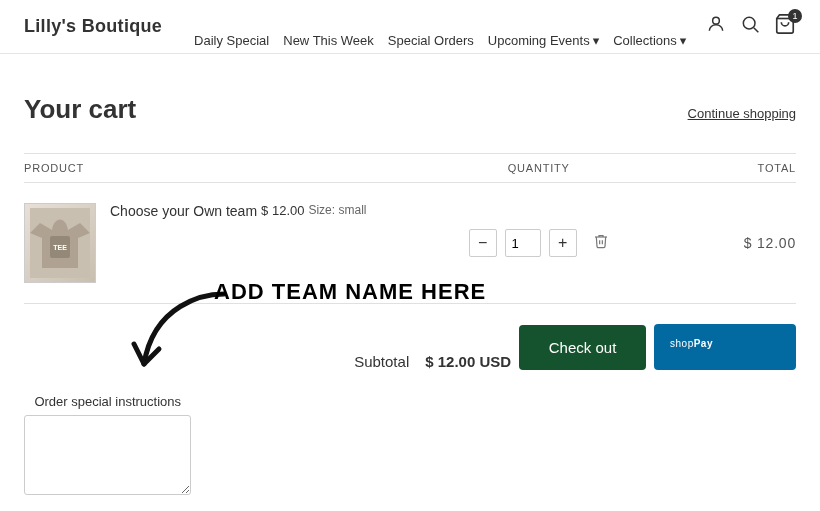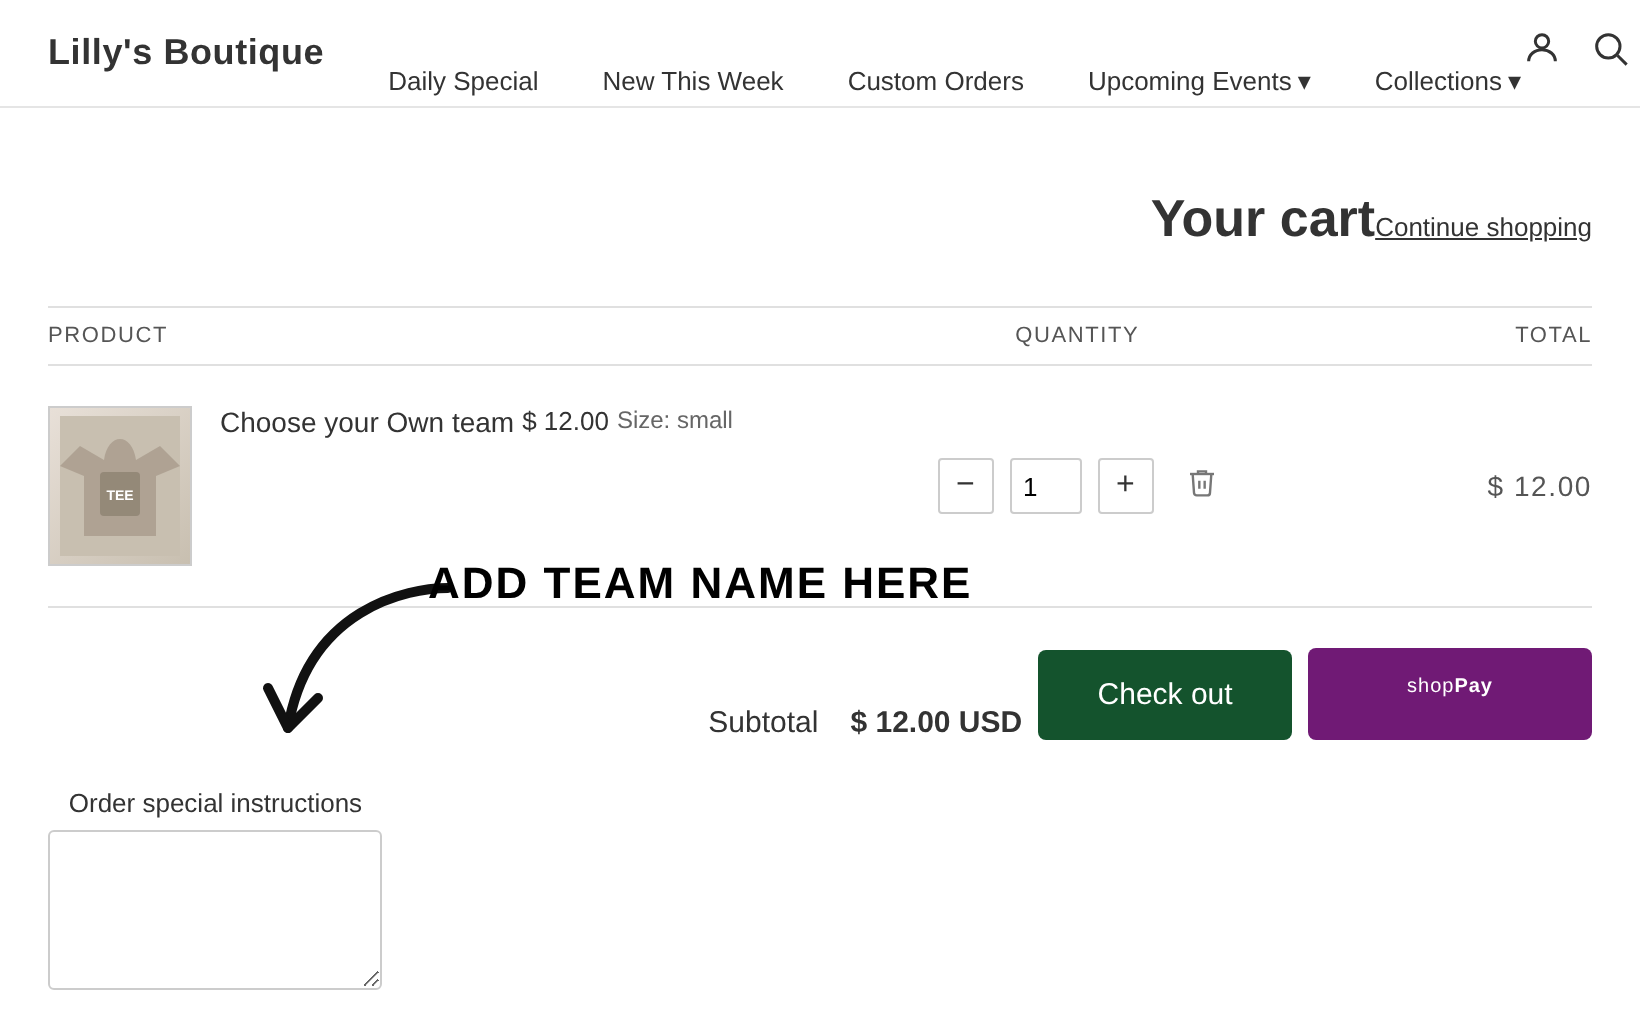--- a/index.html
+++ b/index.html
@@ -1,29 +1,29 @@
 <!DOCTYPE html>
 <html><head>
   <meta charset="utf-8">
   <style>
     * { box-sizing: border-box; margin: 0; padding: 0; }
     body { font-family: -apple-system, BlinkMacSystemFont, 'Helvetica Neue', Arial, sans-serif; font-size: 14px; color: #333; background: #fff; }
 
     
     .nav { display: flex; align-items: center; padding: 16px 24px; height: 54px; border-bottom: 1px solid #e5e5e5; }
     .nav-logo { font-size: 18px; font-weight: 600; letter-spacing: 0.3px; margin-right: 32px; white-space: nowrap; }
-    .nav-links { display: flex; gap: 32px; flex: 1; margin-top: 28px; }
+    .nav-links { display: flex; gap: 14px; flex: 1; margin-top: 28px; }
     .nav-link { font-size: 13px; color: #333; text-decoration: none; white-space: nowrap; cursor: pointer; display: flex; align-items: center; gap: 3px; }
     .nav-icons { display: flex; gap: 14px; align-items: center; }
     .nav-icon-btn { background: none; border: none; cursor: pointer; font-size: 18px; color: #333; position: relative; }
     .badge { position: absolute; top: -4px; right: -6px; background: #333; color: #fff; border-radius: 50%; width: 14px; height: 14px; font-size: 9px; display: flex; align-items: center; justify-content: center; }
 
     
     .main { max-width: 820px; margin: 0 auto; padding: 40px 24px 40px; }
-    .cart-header { display: flex; justify-content: flex-end; align-items: baseline; margin-bottom: 28px; }
+    .cart-header { display: flex; justify-content: space-between; align-items: baseline; margin-bottom: 28px; }
     .cart-title { font-size: 26px; font-weight: 600; }
     .continue-link { font-size: 13px; color: #333; text-decoration: underline; cursor: pointer; }
 
     
     .table-header { display: flex; padding: 8px 0; border-top: 1px solid #e0e0e0; border-bottom: 1px solid #e0e0e0; }
     .col-product { flex: 3; font-size: 11px; letter-spacing: 0.8px; text-transform: uppercase; color: #555; }
     .col-qty { flex: 2; font-size: 11px; letter-spacing: 0.8px; text-transform: uppercase; color: #555; text-align: center; }
     .col-total { flex: 1; font-size: 11px; letter-spacing: 0.8px; text-transform: uppercase; color: #555; text-align: right; }
 
     
@@ -47,34 +47,34 @@
 
     
     .bottom-section { display: flex; justify-content: space-between; align-items: flex-start; margin-top: 20px; }
     .note-section { flex: 1; }
     .checkout-section { flex: 1; display: flex; flex-direction: row; align-items: flex-end; gap: 8px; }
     .subtotal-row { display: flex; justify-content: flex-end; align-items: center; gap: 16px; font-size: 15px; width: 100%; }
     .subtotal-label { font-size: 15px; font-weight: 500; }
     .subtotal-value { font-size: 15px; font-weight: 600; }
     .tax-note { font-size: 12px; color: #666; text-align: right; }
     .checkout-btn { background: #14532d; color: #fff; border: none; padding: 14px 0; width: 240px; font-size: 15px; cursor: pointer; border-radius: 4px; font-weight: 500; }
-    .shoppay-btn { background: #701a75; color: #fff; border: none; padding: 14px 16px; width: 240px; font-size: 14px; cursor: pointer; border-radius: 4px; display: flex; align-items: center; justify-content: center; gap: 6px; }
+    .shoppay-btn { background: #0369a1; color: #fff; border: none; padding: 14px 16px; width: 240px; font-size: 14px; cursor: pointer; border-radius: 4px; display: flex; align-items: center; gap: 6px; }
     .shoppay-logo { font-weight: 700; font-size: 15px; letter-spacing: 0.5px; }
     .shoppay-logo span { font-weight: 400; font-size: 10px; vertical-align: super; }
   </style>
 </head>
 <body>
 
 <nav>
   <div class="nav">
     <div class="nav-logo">Lilly's Boutique</div>
     <div class="nav-links">
       <a class="nav-link">Daily Special</a>
       <a class="nav-link">New This Week</a>
-      <a class="nav-link">Custom Orders</a>
+      <a class="nav-link">Special Orders</a>
       <a class="nav-link">
         <span>Upcoming Events</span>
         <span>▾</span>
       </a>
       <a class="nav-link">
         <span>Collections</span>
         <span>▾</span>
       </a>
     </div>
     <div class="nav-icons">

